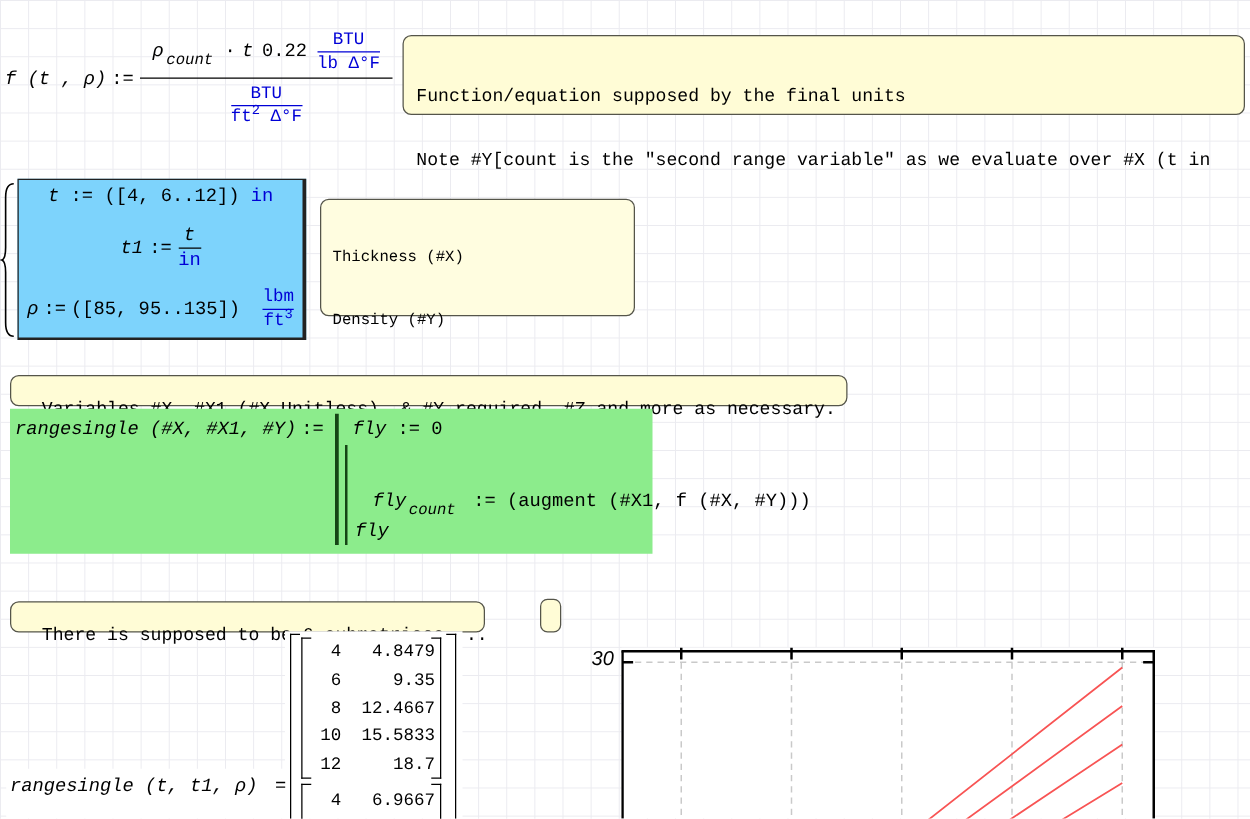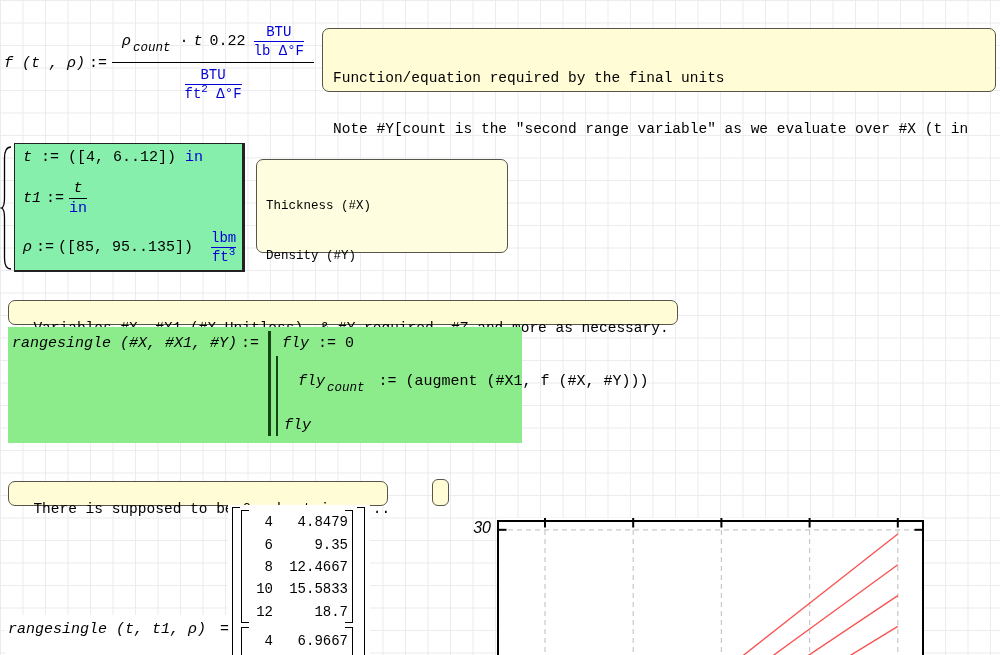--- a/index.html
+++ b/index.html
@@ -20,22 +20,22 @@
     position:absolute;background:#fffcd6;border:1.4px solid #55554a;border-radius:7px;
     font-family:"Liberation Mono",monospace;color:#000;box-sizing:border-box;white-space:pre;
   }
   .frac{display:inline-flex;flex-direction:column;align-items:center;vertical-align:middle;}
   .fbar{align-self:stretch;height:0;border-top:1.4px solid #000;margin:1px 0;}
   .unit .fbar,.fbar.blue{border-color:#0000d6;}
   .sub{font-size:12.5px;position:relative;top:6px;margin-left:2px;}
   .sup{font-size:11px;position:relative;top:-6px;}
   .varsbox{
     position:absolute;left:14px;top:143px;width:231px;height:129px;box-sizing:border-box;
-    background:#86efac;border:1px solid #222;border-right:3px solid #222;border-bottom:2px solid #222;
-    padding:5px 8px;display:flex;flex-direction:column;justify-content:space-between;
+    background:#7dd3fc;border:1px solid #222;border-right:3px solid #222;border-bottom:2px solid #222;
+    padding:5px 8px;display:flex;flex-direction:column;justify-content:space-between;align-items:center;
   }
   .green{position:absolute;left:8px;top:327px;width:514px;height:116px;background:#8cec8c;}
   .progbar{position:absolute;width:2.6px;background:#154515;}
   .progline{position:absolute;white-space:nowrap;}
   .bracketed{position:absolute;}
   .bracketed::before,.bracketed::after{
     content:"";position:absolute;top:0;bottom:0;width:7px;border:1.4px solid #000;
   }
   .bracketed::before{left:0;border-right:none;}
   .bracketed::after{right:0;border-left:none;}
@@ -72,21 +72,21 @@
     <span class="fbar"></span>
     <span class="frac unit" style="font-size:14px;margin-top:3px;">
       <span>BTU</span>
       <span class="fbar"></span>
       <span><span>ft</span><span class="sup">2</span>&nbsp;<span>Δ°F</span></span>
     </span>
   </span>
 </div>
 
 <div class="callout" style="left:322px;top:28px;width:674px;height:64px;padding:6px 10px;font-size:14.5px;line-height:17.3px;">
-  <div>Function/equation required by the final units</div>
+  <div>Function/equation supposed by the final units</div>
   <div>Note #Y[count is the "second range variable" as we evaluate over #X (t in</div>
   <div>this case)</div>
 </div>
 
 <svg class="region" style="left:0px;top:145px;" width="13" height="126" viewBox="0 0 13 126">
   <path d="M11,2 Q4.5,2 4.5,13 L4.5,53 Q4.5,62 1.5,63 Q4.5,64 4.5,73 L4.5,113 Q4.5,124 11,124" fill="none" stroke="#000" stroke-width="1.3"></path>
 </svg>
 
 <div class="varsbox math">
   <div>
@@ -129,21 +129,21 @@
 
 <div class="green math">
   <div class="progline" style="left:4px;top:8px;">
     <span>rangesingle (#X, #X1, #Y)</span><span class="up" style="margin-left:4px;">:=</span>
   </div>
   <div class="progbar" style="left:260px;top:4px;height:105px;"></div>
   <div class="progbar" style="left:267.5px;top:29px;height:80px;"></div>
   <div class="progline" style="left:274px;top:8px;">
     <span>fly</span> <span class="up">:= 0</span>
   </div>
-  <div class="progline" style="left:290px;top:46px;">
+  <div class="progline" style="left:290px;top:66px;">
     <span>fly</span><span class="sub">count</span>
     <span class="up" style="margin-left:5px;">:= (augment (#X1, f (#X, #Y)))</span>
   </div>
   <div class="progline" style="left:276px;top:90px;">
     <span>fly</span>
   </div>
 </div>
 
 <div class="callout" style="left:8px;top:481px;width:380px;height:25px;padding:2.5px 7px;font-size:14.5px;">
   <span>There is supposed to be 6 submatrices ...</span>

